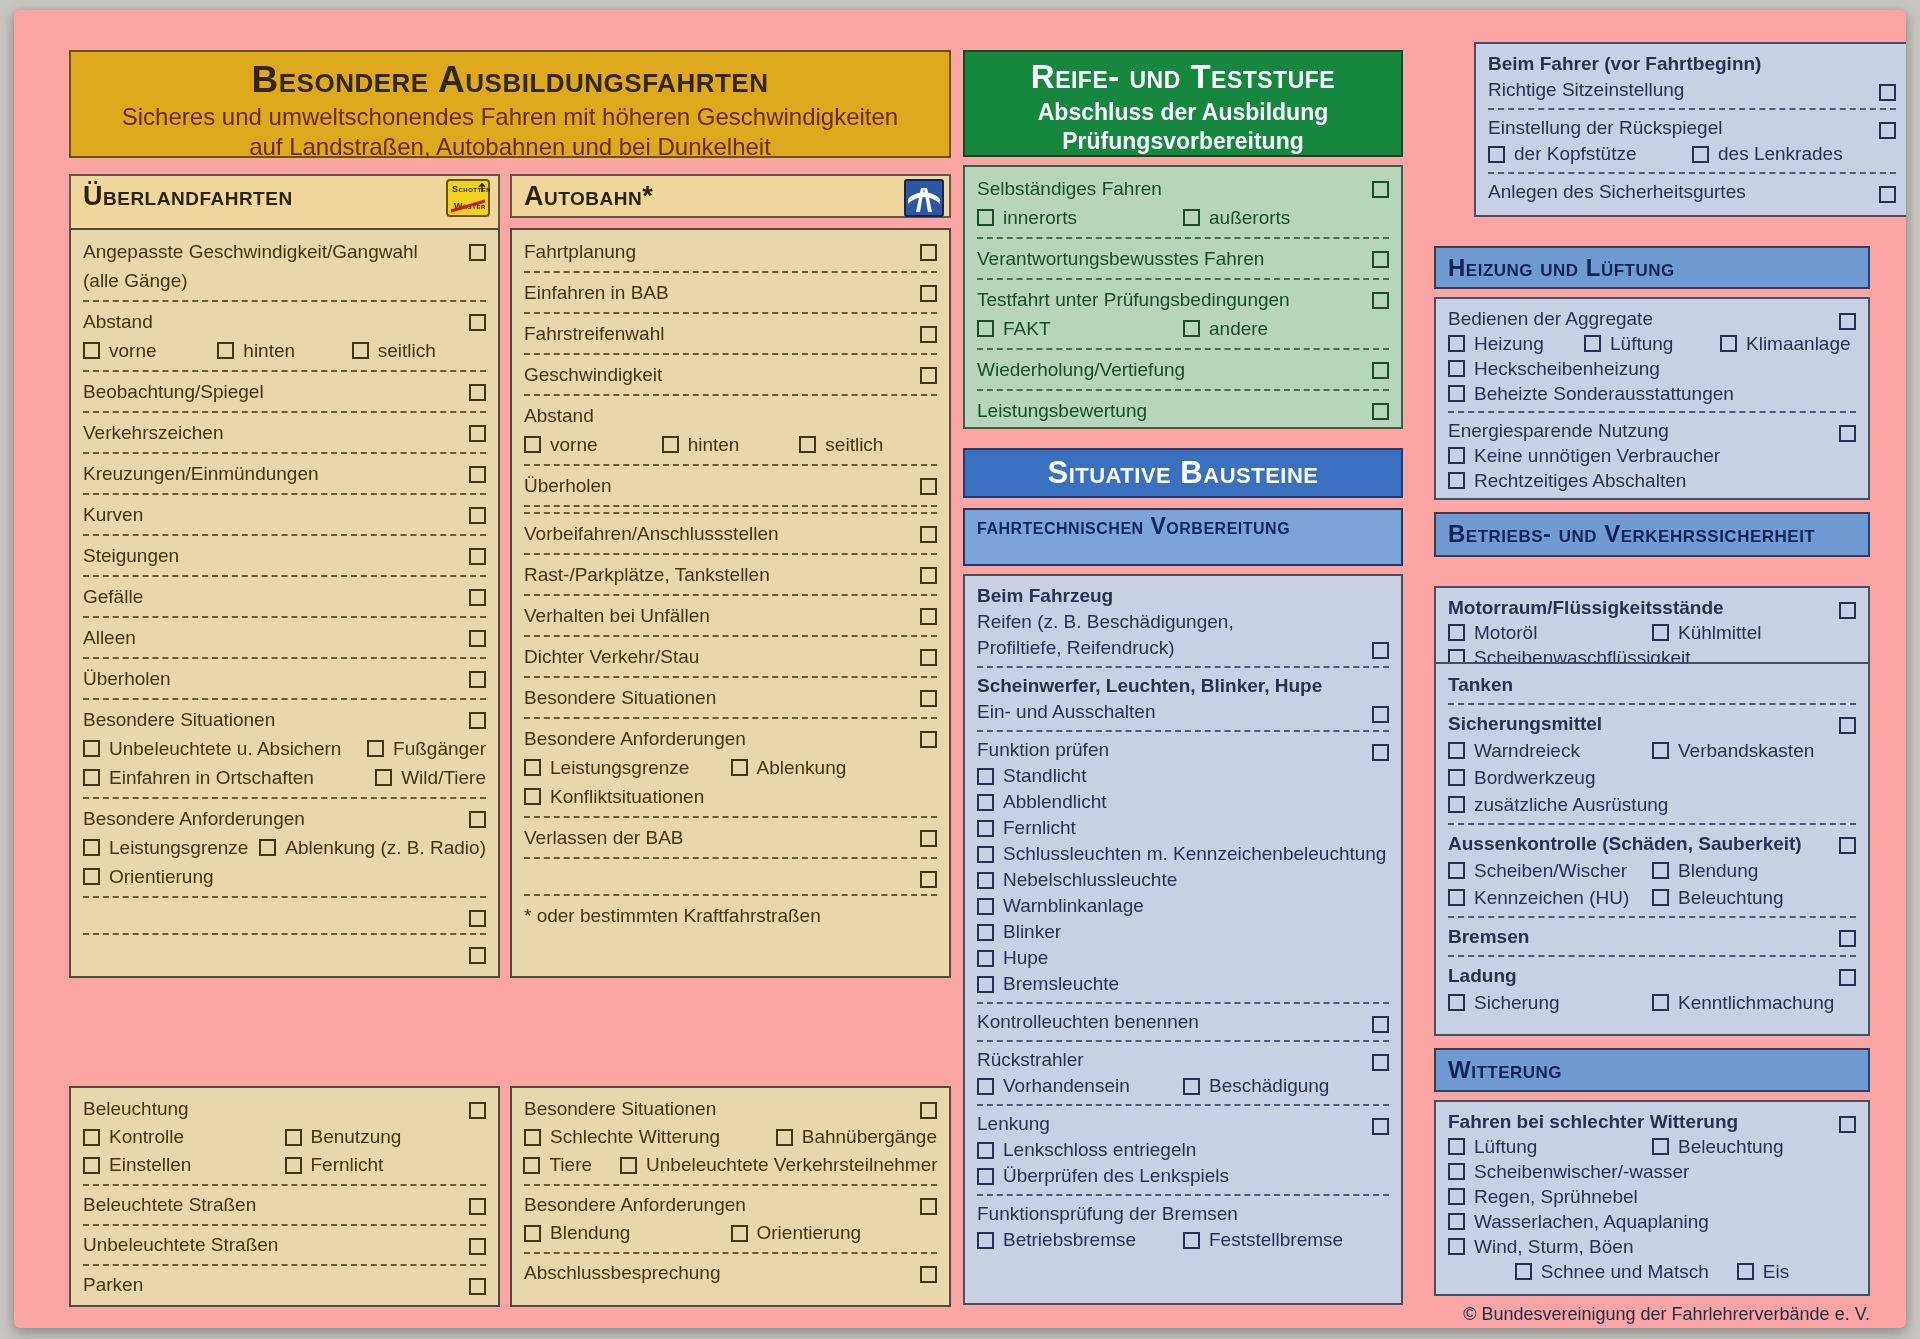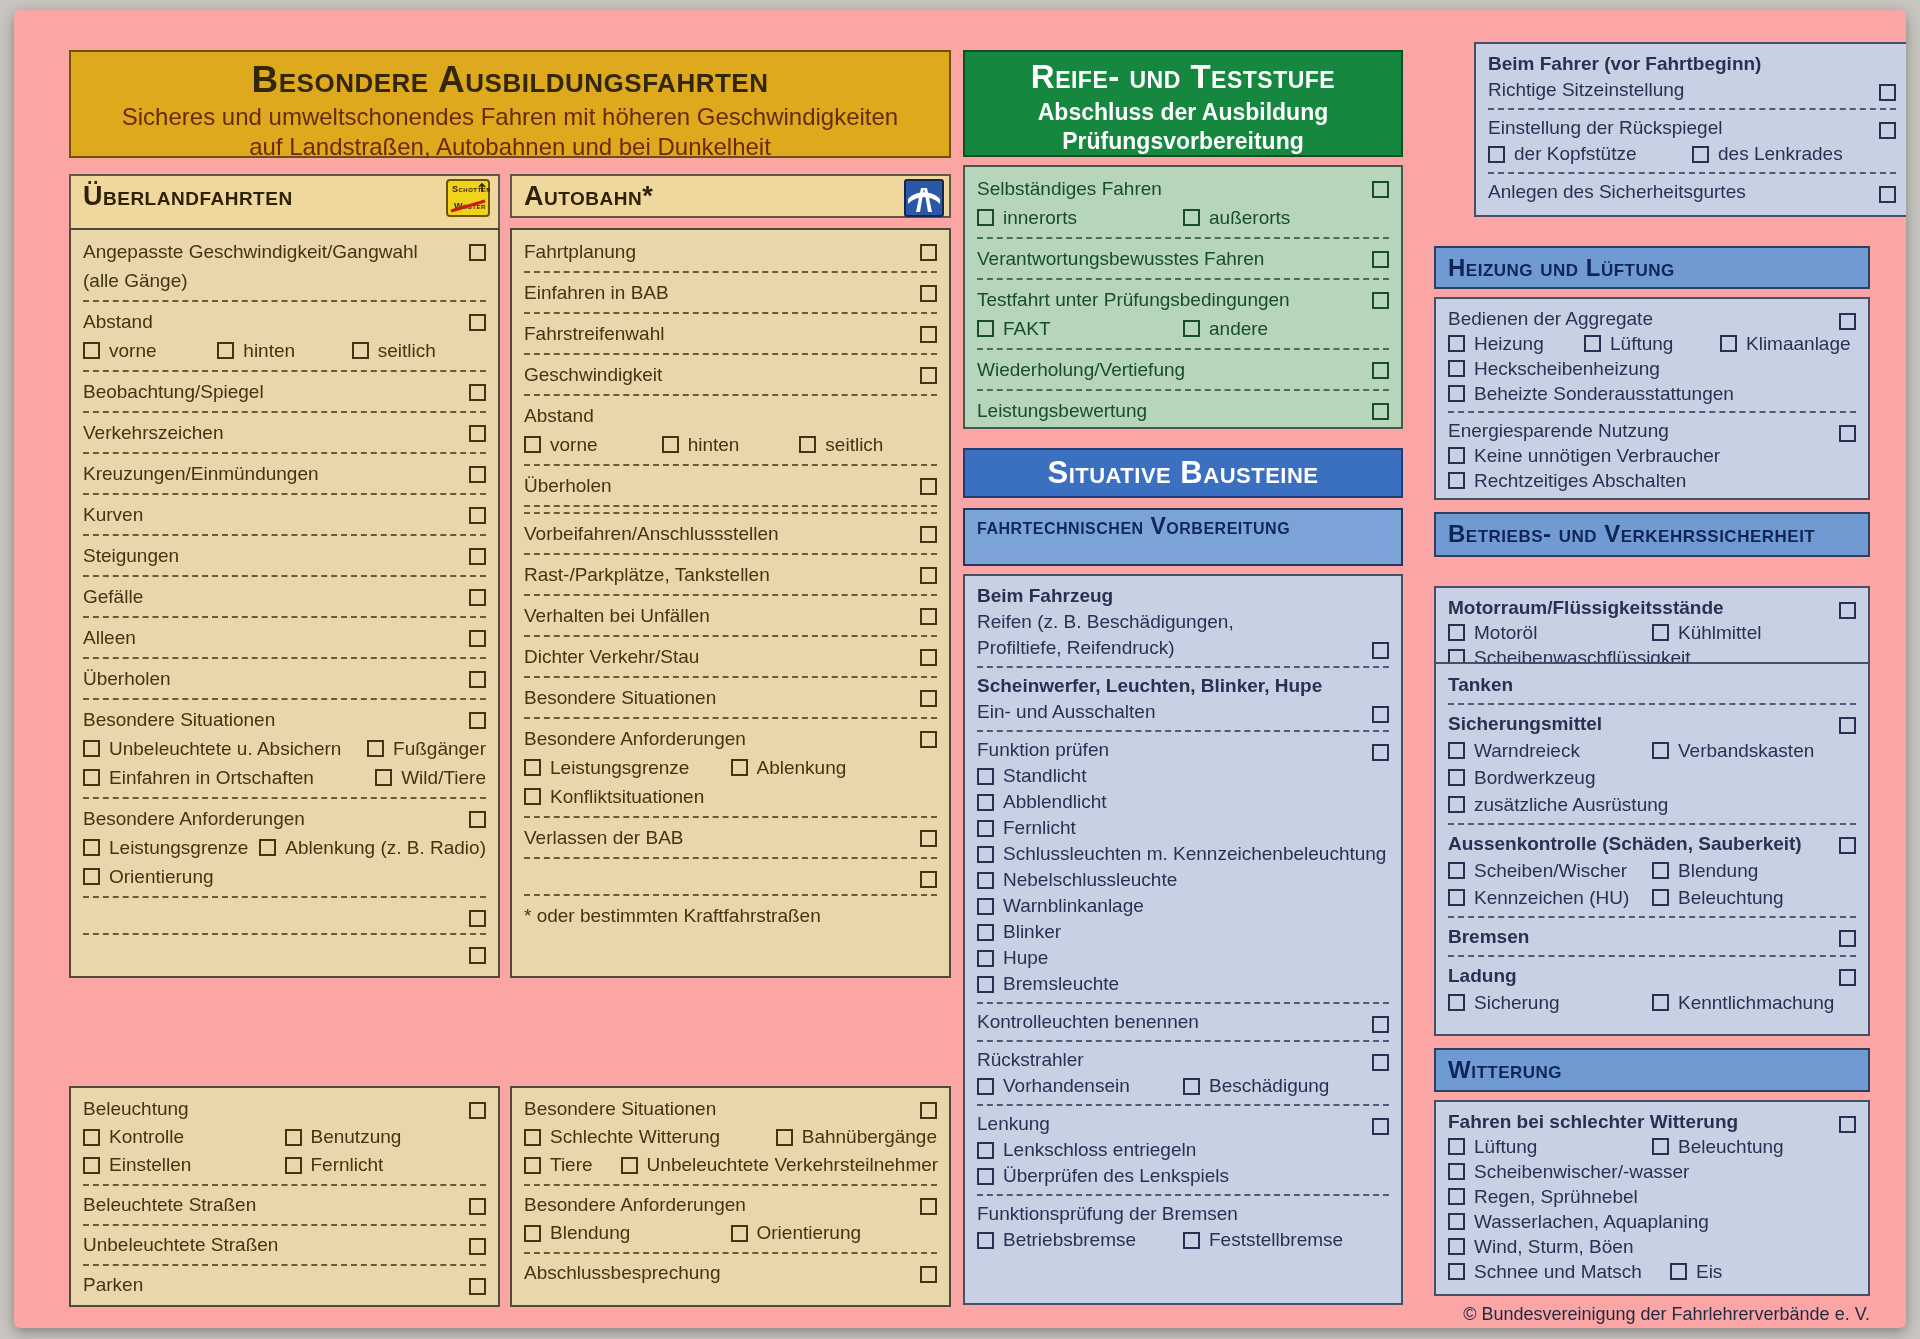--- a/index.html
+++ b/index.html
@@ -43,21 +43,21 @@
   .row{display:flex;align-items:flex-start;line-height:var(--lh,29px);min-height:calc(var(--lh,29px) - 4px);}
   .row.bold{font-weight:700;}
   .lbl{white-space:nowrap;}
   .cb{width:13px;height:13px;border:2px solid var(--ink);display:inline-block;flex:0 0 auto;background:transparent;}
   .cb.main{margin-left:auto;margin-top:7px;}
   .subline{display:flex;line-height:var(--lh,29px);align-items:center;}
   .opt{display:inline-flex;align-items:center;white-space:nowrap;}
   .opt .cb{margin-right:9px;}
   .subline.cols .opt{flex:1 1 0;}
   .subline.between{justify-content:space-between;}
-  .subline.inline{gap:28px;}
+  .subline.inline{gap:28px;justify-content:center;}
   .sep{border-top:2px dashed var(--dash);height:0;margin:5px 0;}
   .note{line-height:var(--lh,29px);}
   .copyright{font-size:18px;color:#1f2b45;text-align:right;}
 
   
   .pos-banner-main{left:55px;top:40px;width:882px;height:108px;}
   .pos-hdr-uberland{left:55px;top:164px;width:431px;height:56px;}
   .pos-hdr-autobahn{left:496px;top:164px;width:441px;height:44px;}
   .pos-box-uberland{left:55px;top:218px;width:431px;height:750px;--lh:29px;}
   .pos-box-autobahn{left:496px;top:218px;width:441px;height:750px;--lh:29px;}

